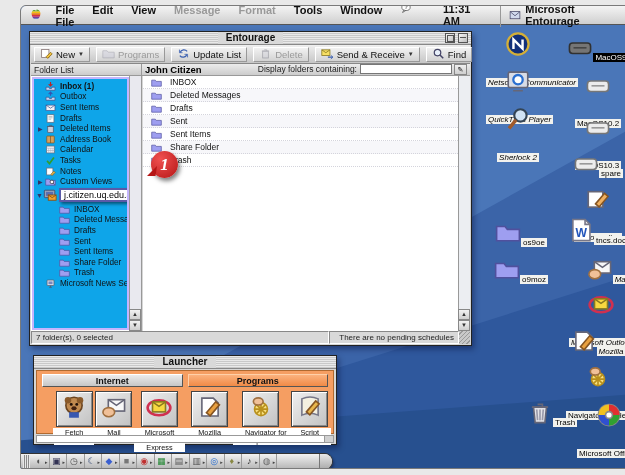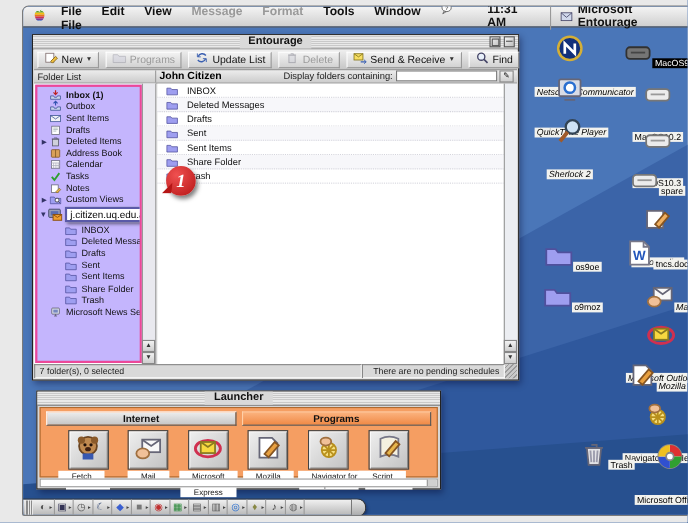--- a/index.html
+++ b/index.html
@@ -35,21 +35,21 @@
 .tarrow{font-size:6px;color:#333}
 .paneheaders{position:absolute;left:1px;right:1px;top:32px;height:12px;background:linear-gradient(#ececec,#cccccc);border-bottom:1px solid #999;font-size:8.5px;display:flex}
 .flh{width:111px;border-right:1px solid #999;padding:1px 3px;color:#222}
 .mph{flex:1;display:flex;align-items:flex-start;padding:0 3px}
 .owner{font-weight:bold;font-size:9.5px}
 .filterwrap{margin-left:auto;display:flex;align-items:center;gap:3px;color:#222}
 .filterwrap input{width:92px;height:10px;border:1px solid #777;font-size:8px;padding:0 2px;background:#fff}
 .hdrbtn{width:13px;height:11px;background:linear-gradient(#f0f0f0,#cfcfcf);border:1px solid #888;font-size:7px;line-height:9px;text-align:center;margin-left:2px}
 
 .sidebar{position:absolute;left:1px;top:44px;width:111px;bottom:14px;background:#fff;border-right:1px solid #999;display:flex}
-.sb-list{position:absolute;left:1px;top:1px;bottom:1px;right:12px;border:2px solid #ec4899;background:#c4b5fd;overflow:hidden;padding-top:2px}
+.sb-list{position:absolute;left:1px;top:1px;bottom:1px;right:12px;border:2px solid #c4b5fd;background:#0ea5e9;overflow:hidden;padding-top:2px}
 .sb-scroll{position:absolute;right:0;top:0;bottom:0;width:12px;background:#e9e9ef;border-left:1px solid #999}
 .sb-arrows{position:absolute;bottom:0;right:0;width:12px}
 .scr-arrow{width:12px;height:11px;background:linear-gradient(#f2f2f2,#cfcfcf);border:1px solid #888;font-size:6px;text-align:center;line-height:9px;color:#333}
 .fl-row{display:flex;align-items:center;height:10.6px;font-size:8.2px;color:#111;padding-left:4px;white-space:nowrap}
 .fl-row .disc{width:7px;font-size:6px;color:#336;flex:0 0 7px}
 .fl-row .ficon{width:12px;height:11px;flex:0 0 12px;margin-right:3px}
 .fl-row .ficon svg{display:block}
 .fl-row.bold{font-weight:bold}
 .fl-row.indent{padding-left:18px}
 .acct-row{display:flex;align-items:center;height:17px;padding-left:2px;position:relative}
@@ -65,21 +65,21 @@
 
 .statusbar{position:absolute;left:1px;right:1px;bottom:1px;height:13px;background:#d6d6d6;display:flex;font-size:8px;color:#222}
 .st-cell{border:1px solid #888;border-bottom-color:#fff;border-right-color:#fff;background:#d9d9d9;display:flex;align-items:center;padding:0 4px}
 .st-left{flex:1}
 .st-right{width:130px;justify-content:flex-end}
 .st-grip{width:11px;background:repeating-linear-gradient(135deg,#c9c9c9 0 2px,#9a9a9a 2px 3px)}
 
 .callout{position:absolute;left:130px;top:145px;width:27px;height:27px;border-radius:50%;background:radial-gradient(circle at 35% 30%,#f05050,#b51515);box-shadow:2px 3px 4px rgba(0,0,0,.5);z-index:60;display:flex;align-items:center;justify-content:center;color:#fff;font-family:"Liberation Serif",serif;font-style:italic;font-weight:bold;font-size:17px}
 .callout::before{content:"";position:absolute;left:-4px;bottom:2px;width:10px;height:10px;background:#b51515;clip-path:polygon(0 100%,100% 0,85% 100%);}
 
-#launcher{left:12px;top:349px;width:368px;height:90px}
+#launcher{left:12px;top:349px;width:304px;height:90px}
 .ln-body{position:absolute;left:2px;right:2px;top:14px;bottom:10px;background:#f59e62;border:1px solid #b06a30}
 .ln-tabs{display:flex;gap:5px;padding:3px 5px 2px}
 .ln-tab{flex:1;height:13px;font-size:9px;font-weight:bold;text-align:center;line-height:12px;border:1px solid #555;color:#111}
 .ln-tab.inactive{background:linear-gradient(#ececec,#c6c6c6);border-top-color:#fff;border-left-color:#fff}
 .ln-tab.active{background:linear-gradient(#fbb27e,#f08a46);border-top-color:#ffd0a8;border-left-color:#ffd0a8}
 .ln-btns{display:flex;justify-content:space-between;padding:2px 16px 0}
 .ln-item{width:64px;display:flex;flex-direction:column;align-items:center}
 .ln-btn{width:37px;height:36px;background:linear-gradient(135deg,#efefef,#c2c2c2);border:1px solid #444;box-shadow:inset 1px 1px 0 #fff,inset -1px -1px 0 #8a8a8a;display:flex;align-items:center;justify-content:center}
 .ln-label{margin-top:2px;font-size:7.3px;line-height:7.5px;text-align:center;color:#111}
 .ln-label span{background:#fff;padding:0 12px;box-decoration-break:clone;-webkit-box-decoration-break:clone}

